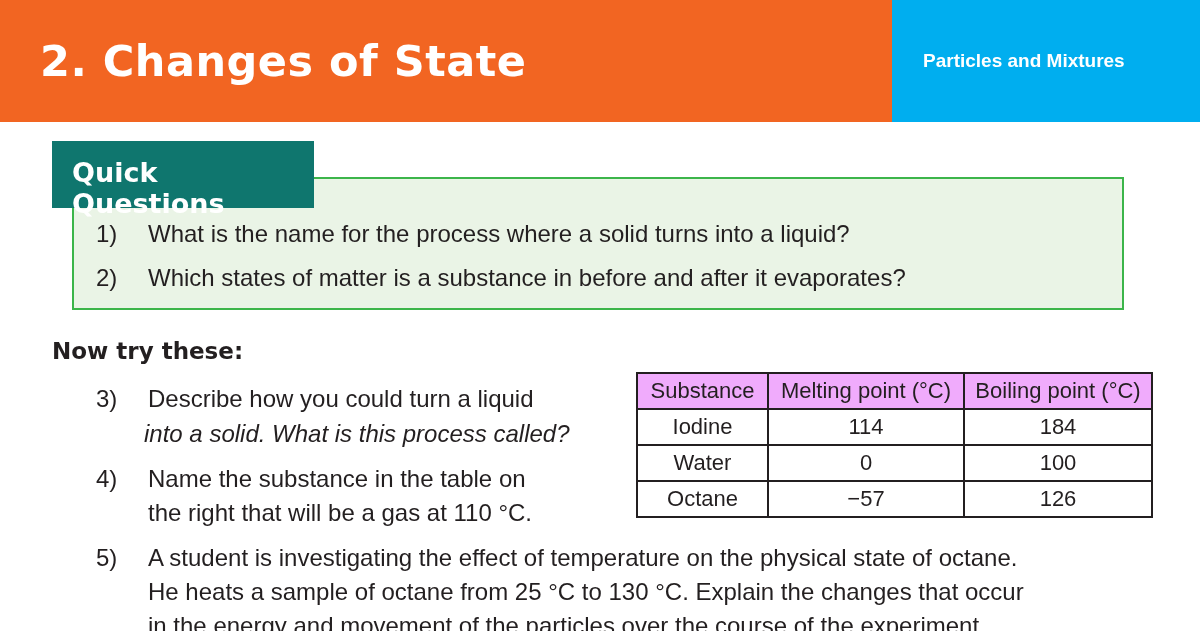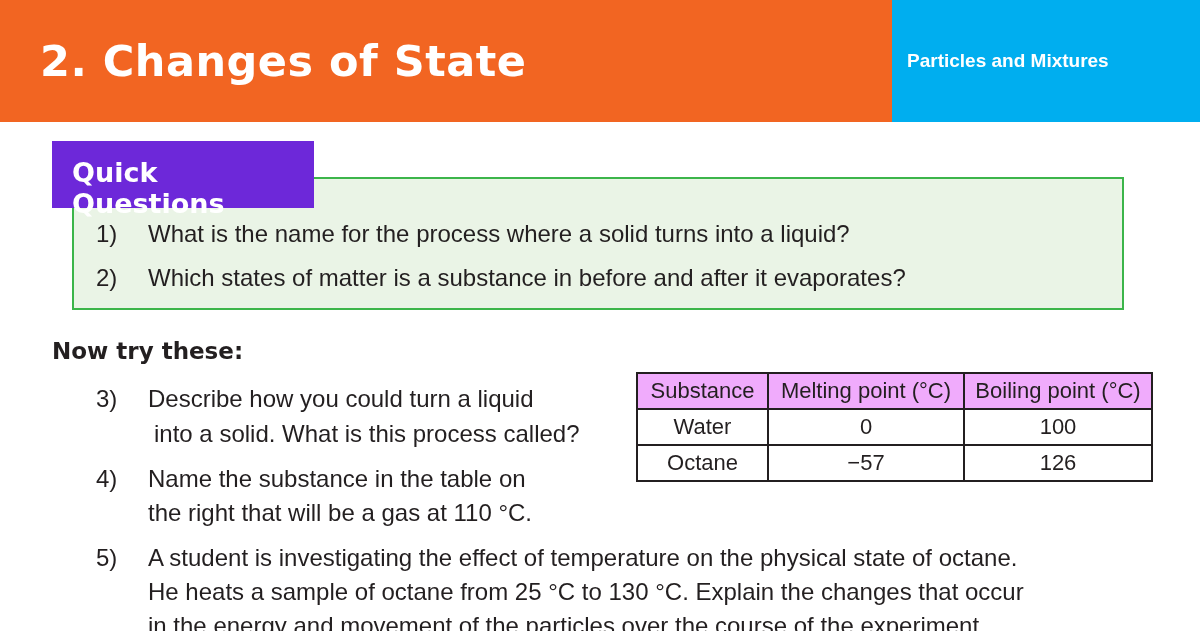--- a/index.html
+++ b/index.html
@@ -2,25 +2,25 @@
 <html><head>
 <meta charset="utf-8">
 <style>
   html, body { margin:0; padding:0; }
   body { width:1200px; height:631px; overflow:hidden; background:#ffffff; position:relative;
          font-family:"DejaVu Sans", sans-serif; color:#231f20; }
   .header { position:absolute; left:0; top:0; width:892px; height:122px; background:#f26522; }
   .header-title { position:absolute; left:40px; top:36px; font-family:"DejaVu Sans", sans-serif;
                   font-weight:bold; font-size:43px; color:#ffffff; letter-spacing:0.5px; }
   .topic { position:absolute; left:892px; top:0; width:308px; height:122px; background:#00aeef; }
-  .topic-label { position:absolute; left:15px; top:50px; font-family:"Liberation Sans", sans-serif;
+  .topic-label { position:absolute; left:31px; top:50px; font-family:"Liberation Sans", sans-serif;
                  font-weight:bold; font-size:19px; color:#ffffff; }
   .qq-box { position:absolute; left:72px; top:177px; width:1052px; height:133px;
             background:#eaf4e6; border:2px solid #3cb54a; box-sizing:border-box; }
-  .qq-tab { position:absolute; left:52px; top:141px; width:262px; height:67px; background:#6d28d9; }
+  .qq-tab { position:absolute; left:52px; top:141px; width:262px; height:67px; background:#0f766e; }
   .qq-tab span { position:absolute; left:20px; top:16px; font-family:"DejaVu Sans", sans-serif;
                  font-weight:bold; font-size:27px; color:#ffffff; }
   .q { position:absolute; font-family:"Liberation Sans", sans-serif; font-size:24px; color:#231f20; white-space:nowrap; }
   .qnum { position:absolute; font-family:"Liberation Sans", sans-serif; font-size:24px; color:#231f20; }
   .now { position:absolute; left:52px; top:338px; font-family:"DejaVu Sans", sans-serif; font-weight:bold; font-size:23px; color:#231f20; }
   table.data { position:absolute; left:636px; top:372px; border-collapse:collapse;
                font-family:"Liberation Sans", sans-serif; font-size:22px; color:#231f20; }
   table.data td, table.data th { border:2px solid #231f20; text-align:center; font-weight:normal; height:34px; padding:0 4px; }
   table.data th { background:#f0abfc; }
 </style>
@@ -41,39 +41,44 @@
 
 <span class="qnum" style="left:96px;top:220px;">1)</span>
 <span class="q" style="left:148px;top:220px;">What is the name for the process where a solid turns into a liquid?</span>
 <span class="qnum" style="left:96px;top:264px;">2)</span>
 <span class="q" style="left:148px;top:264px;">Which states of matter is a substance in before and after it evaporates?</span>
 
 <div class="now">Now try these:</div>
 
 <span class="qnum" style="left:96px;top:385px;">3)</span>
 <span class="q" style="left:148px;top:385px;">Describe how you could turn a liquid</span>
-<span class="q" style="left:154px;top:420px;">into a solid.  What is this process called?</span>
+<span class="q" style="left:144px;top:420px;font-style:italic;">into a solid.  What is this process called?</span>
 
 <span class="qnum" style="left:96px;top:465px;">4)</span>
 <span class="q" style="left:148px;top:465px;">Name the substance in the table on</span>
 <span class="q" style="left:148px;top:499px;">the right that will be a gas at 110 °C.</span>
 
 <span class="qnum" style="left:96px;top:544px;">5)</span>
 <span class="q" style="left:148px;top:544px;">A student is investigating the effect of temperature on the physical state of octane.</span>
 <span class="q" style="left:148px;top:578px;">He heats a sample of octane from 25 °C to 130 °C.  Explain the changes that occur</span>
 <span class="q" style="left:148px;top:612px;">in the energy and movement of the particles over the course of the experiment.</span>
 
 <table class="data">
   <tbody>
       <tr>
     <th style="width:121px;">Substance</th>
     <th style="width:186px;">Melting point (°C)</th>
     <th style="width:178px;">Boiling point (°C)</th>
   </tr>
   <tr>
+    <td>Iodine</td>
+    <td>114</td>
+    <td>184</td>
+  </tr>
+  <tr>
     <td>Water</td>
     <td>0</td>
     <td>100</td>
   </tr>
   <tr>
     <td>Octane</td>
     <td>−57</td>
     <td>126</td>
   </tr>
 </tbody>

